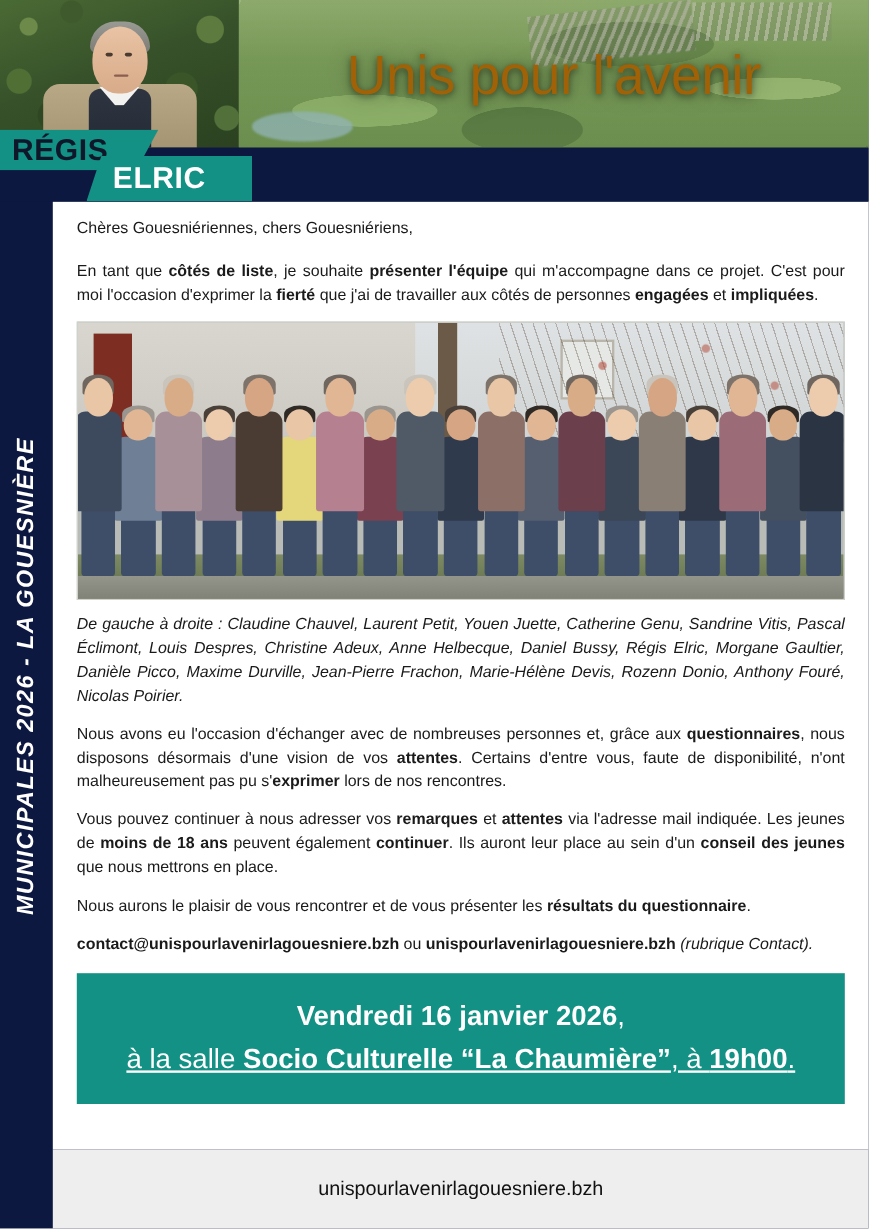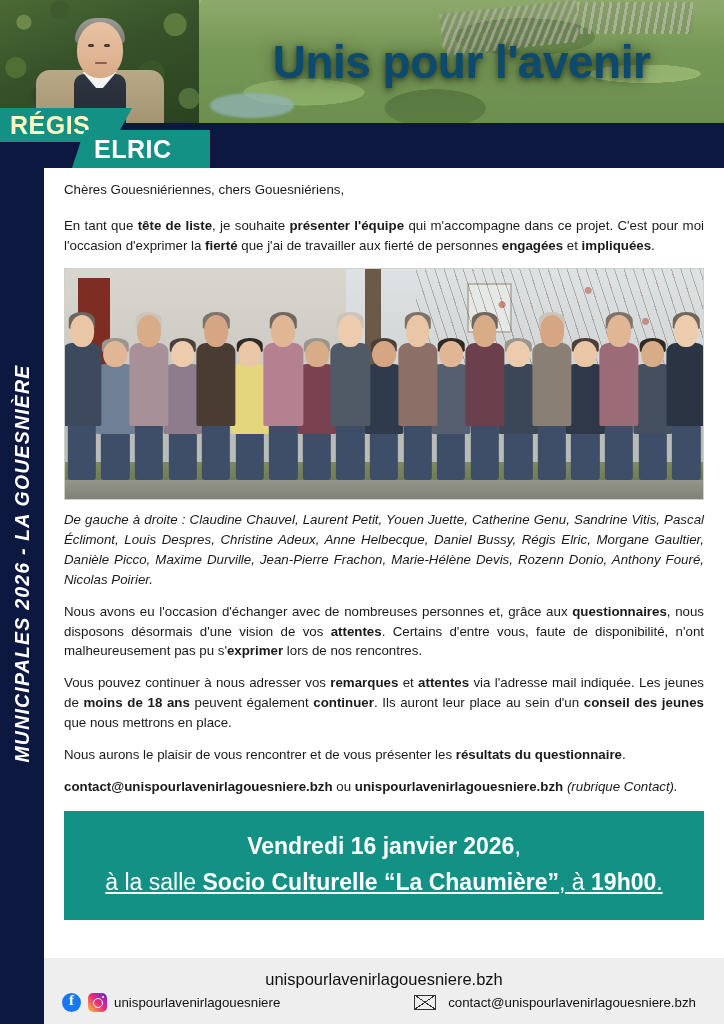--- a/index.html
+++ b/index.html
@@ -118,21 +118,21 @@
   }
   .aerial .pond{
     position:absolute;left:2%;top:76%;width:16%;height:20%;
     background:rgba(150,185,190,.75);border-radius:50%;filter:blur(1px);
   }
   .aerial .shade{position:absolute;inset:0;background:linear-gradient(180deg,rgba(0,0,0,.10),rgba(0,0,0,.02));}
 
   .head-title{
     position:absolute;left:199px;top:0;width:525px;height:123px;
     display:flex;align-items:center;justify-content:center;
-    font-weight:bold;font-size:46px;color:#0c4a6e;
+    font-weight:normal;font-size:46px;color:#a16207;
     text-shadow:0 2px 6px rgba(0,0,0,.55), 0 0 18px rgba(0,0,0,.35);
     letter-spacing:-.5px;
   }
 
   
   .tagline-bar{
     position:absolute;left:0;top:123px;width:724px;height:45px;background:#0d1840;
   }
   .tagline{
     position:absolute;left:199px;top:123px;width:525px;height:45px;
@@ -141,21 +141,21 @@
   }
 
   
   .name-wrap{position:absolute;left:0;top:108px;width:210px;height:62px;z-index:6;}
   .tag-regis{
     position:absolute;left:0;top:0;width:132px;height:34px;background:#139184;
     clip-path:polygon(0 0, 100% 0, 86% 100%, 0 100%);
     display:flex;align-items:center;
   }
   .tag-regis span{
-    font-weight:bold;font-size:25px;color:#fef9c3;padding-left:10px;letter-spacing:.5px;
+    font-weight:bold;font-size:25px;color:#0f172a;padding-left:10px;letter-spacing:.5px;
   }
   .tag-elric{
     position:absolute;left:72px;top:22px;width:138px;height:38px;background:#139184;
     clip-path:polygon(9% 0, 100% 0, 100% 100%, 0 100%);
     display:flex;align-items:center;
   }
   .tag-elric span{
     font-weight:bold;font-size:25px;color:#ffffff;padding-left:22px;letter-spacing:.5px;
   }
 
@@ -283,21 +283,21 @@
       <span>ELRIC</span>
     </div>
   </div>
 
   <div class="content">
 
     <p class="salutation">
       <span>Chères Gouesniériennes, chers Gouesniériens,</span>
     </p>
 
-    <p><span>En tant que </span><b>tête de liste</b><span>, je souhaite </span><b>présenter l'équipe</b><span> qui m'accompagne dans ce projet. C'est pour moi l'occasion d'exprimer la </span><b>fierté</b><span> que j'ai de travailler aux fierté de personnes </span><b>engagées</b><span> et </span><b>impliquées</b><span>.</span></p>
+    <p><span>En tant que </span><b>côtés de liste</b><span>, je souhaite </span><b>présenter l'équipe</b><span> qui m'accompagne dans ce projet. C'est pour moi l'occasion d'exprimer la </span><b>fierté</b><span> que j'ai de travailler aux côtés de personnes </span><b>engagées</b><span> et </span><b>impliquées</b><span>.</span></p>
 
     <div class="group-photo">
       <div class="gp-sky"></div>
       <div class="gp-wall"></div>
       <div class="gp-door"></div>
       <div class="gp-win"></div>
       <div class="gp-tree"></div>
       <div class="gp-trunk"></div>
       <div class="gp-grass"></div>
       <div class="gp-path"></div>
@@ -430,26 +430,15 @@
     <p><b>contact@unispourlavenirlagouesniere.bzh</b><span> ou </span><b>unispourlavenirlagouesniere.bzh</b><i> (rubrique Contact).</i></p>
 
     <div class="meeting">
       <div class="m2"><b>Vendredi 16 janvier 2026</b><span class="light">,</span></div>
       <div class="m3"><span>à la salle </span><b>Socio Culturelle “La Chaumière”</b><span>, à </span><b>19h00</b><span>.</span></div>
     </div>
   </div>
 
   <div class="footer-inner">
     <div class="fweb">unispourlavenirlagouesniere.bzh</div>
-    <div class="frow">
-      <div class="fleft">
-        <span class="fb-icon"></span>
-        <span class="ig-icon"></span>
-        <span class="fsmall">unispourlavenirlagouesniere</span>
-      </div>
-      <div class="fright">
-        <span class="mail-icon"></span>
-        <span class="fsmall">contact@unispourlavenirlagouesniere.bzh</span>
-      </div>
-    </div>
   </div>
 
 </div>
 
 </body></html>

